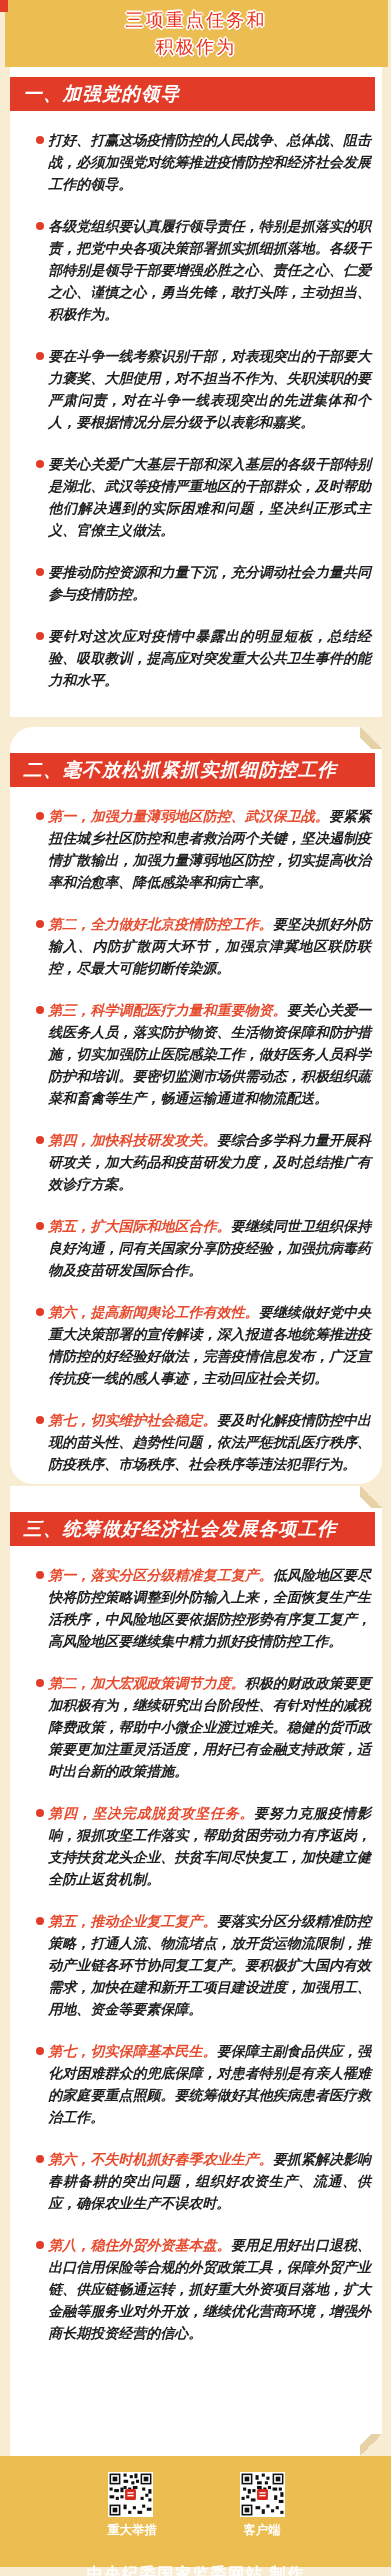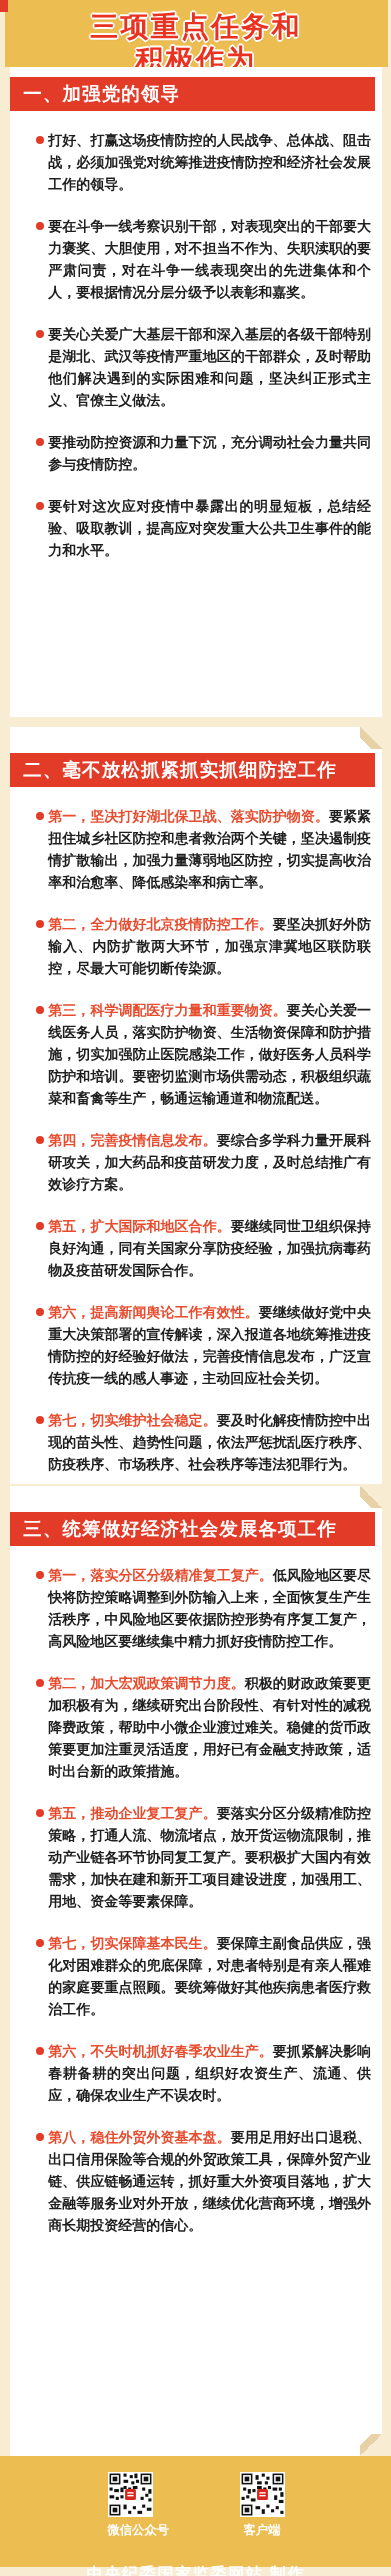--- a/index.html
+++ b/index.html
@@ -19,35 +19,34 @@
   .corner-accent{
     position:absolute;top:0;left:0;width:7.8px;height:12.3px;
     background:#e23b28;
   }
   
   .banner{
     margin:0 4.5px;height:67px;background:#ecbd50;
     text-align:center;box-sizing:border-box;padding-top:7.3px;
   }
   .banner .t{
-    color:#ea3220;font-weight:700;font-size:28px;line-height:27px;
+    color:#ea3220;font-weight:400;font-size:18px;line-height:27px;
     letter-spacing:2.2px;
     text-shadow:
       -1.1px -1.1px 0 #fff, 1.1px -1.1px 0 #fff, -1.1px 1.1px 0 #fff, 1.1px 1.1px 0 #fff,
       0 -1.7px 0 #fff, 0 1.7px 0 #fff, -1.7px 0 0 #fff, 1.7px 0 0 #fff,
       1.1px 2.2px 1.1px rgba(120,70,10,.25);
-    margin-top: 6px;
   }
   
   .card{
     position:relative;margin:0 10px;background:#ffffff;
-    overflow:hidden;box-sizing:border-box;
+    overflow:hidden;box-sizing:border-box;font-style:italic;
   }
   .card1{height:650px;}
-  .card2{height:757px;margin-top:10px;}
+  .card2{height:757px;margin-top:10px;border-radius:23px;}
   .card3{height:970px;margin-top:2px;}
   .fold-tr{
     position:absolute;top:0;right:0;width:22.4px;height:22.4px;
     background:linear-gradient(to bottom left,#f8ecd2 0 50%,#e7d2a8 50% 73%,rgba(0,0,0,0) 73%);
   }
   .fold-br{
     position:absolute;bottom:0;right:0;width:22.4px;height:22.4px;
     background:linear-gradient(to top left,#f8ecd2 0 50%,#e7d2a8 50% 73%,rgba(0,0,0,0) 73%);
   }
   
@@ -105,20 +104,24 @@
       <span>一、加强党的领导</span>
       
     </div>
     <div class="content">
       <div class="item">
         <span class="dot"></span>
         <p class="txt">打好、打赢这场疫情防控的人民战争、总体战、阻击战，必须加强党对统筹推进疫情防控和经济社会发展工作的领导。</p>
       </div>
       <div class="item">
         <span class="dot"></span>
+        <p class="txt">各级党组织要认真履行领导责任，特别是抓落实的职责，把党中央各项决策部署抓实抓细抓落地。各级干部特别是领导干部要增强必胜之心、责任之心、仁爱之心、谨慎之心，勇当先锋，敢打头阵，主动担当、积极作为。</p>
+      </div>
+      <div class="item">
+        <span class="dot"></span>
         <p class="txt">要在斗争一线考察识别干部，对表现突出的干部要大力褒奖、大胆使用，对不担当不作为、失职渎职的要严肃问责，对在斗争一线表现突出的先进集体和个人，要根据情况分层分级予以表彰和嘉奖。</p>
       </div>
       <div class="item">
         <span class="dot"></span>
         <p class="txt">要关心关爱广大基层干部和深入基层的各级干部特别是湖北、武汉等疫情严重地区的干部群众，及时帮助他们解决遇到的实际困难和问题，坚决纠正形式主义、官僚主义做法。</p>
       </div>
       <div class="item">
         <span class="dot"></span>
         <p class="txt">要推动防控资源和力量下沉，充分调动社会力量共同参与疫情防控。</p>
       </div>
@@ -131,33 +134,33 @@
 
   <section class="card card2">
     <div class="fold-tr"></div>
     <div class="bar">
       <span>二、毫不放松抓紧抓实抓细防控工作</span>
       
     </div>
     <div class="content">
       <div class="item">
         <span class="dot"></span>
-        <p class="txt"><b class="lead">第一，坚决打好湖北保卫战、落实防护物资。</b><span>要紧紧扭住城乡社区防控和患者救治两个关键，坚决遏制疫情扩散输出，加强力量薄弱地区防控，切实提高收治率和治愈率、降低感染率和病亡率。</span></p>
+        <p class="txt"><b class="lead">第一，加强力量薄弱地区防控、武汉保卫战。</b><span>要紧紧扭住城乡社区防控和患者救治两个关键，坚决遏制疫情扩散输出，加强力量薄弱地区防控，切实提高收治率和治愈率、降低感染率和病亡率。</span></p>
       </div>
       <div class="item">
         <span class="dot"></span>
         <p class="txt"><b class="lead">第二，全力做好北京疫情防控工作。</b><span>要坚决抓好外防输入、内防扩散两大环节，加强京津冀地区联防联控，尽最大可能切断传染源。</span></p>
       </div>
       <div class="item">
         <span class="dot"></span>
         <p class="txt"><b class="lead">第三，科学调配医疗力量和重要物资。</b><span>要关心关爱一线医务人员，落实防护物资、生活物资保障和防护措施，切实加强防止医院感染工作，做好医务人员科学防护和培训。要密切监测市场供需动态，积极组织蔬菜和畜禽等生产，畅通运输通道和物流配送。</span></p>
       </div>
       <div class="item">
         <span class="dot"></span>
-        <p class="txt"><b class="lead">第四，完善疫情信息发布。</b><span>要综合多学科力量开展科研攻关，加大药品和疫苗研发力度，及时总结推广有效诊疗方案。</span></p>
+        <p class="txt"><b class="lead">第四，加快科技研发攻关。</b><span>要综合多学科力量开展科研攻关，加大药品和疫苗研发力度，及时总结推广有效诊疗方案。</span></p>
       </div>
       <div class="item">
         <span class="dot"></span>
         <p class="txt"><b class="lead">第五，扩大国际和地区合作。</b><span>要继续同世卫组织保持良好沟通，同有关国家分享防疫经验，加强抗病毒药物及疫苗研发国际合作。</span></p>
       </div>
       <div class="item">
         <span class="dot"></span>
         <p class="txt"><b class="lead">第六，提高新闻舆论工作有效性。</b><span>要继续做好党中央重大决策部署的宣传解读，深入报道各地统筹推进疫情防控的好经验好做法，完善疫情信息发布，广泛宣传抗疫一线的感人事迹，主动回应社会关切。</span></p>
       </div>
       <div class="item">
@@ -175,20 +178,24 @@
       
     </div>
     <div class="content">
       <div class="item">
         <span class="dot"></span>
         <p class="txt"><b class="lead">第一，落实分区分级精准复工复产。</b><span>低风险地区要尽快将防控策略调整到外防输入上来，全面恢复生产生活秩序，中风险地区要依据防控形势有序复工复产，高风险地区要继续集中精力抓好疫情防控工作。</span></p>
       </div>
       <div class="item">
         <span class="dot"></span>
         <p class="txt"><b class="lead">第二，加大宏观政策调节力度。</b><span>积极的财政政策要更加积极有为，继续研究出台阶段性、有针对性的减税降费政策，帮助中小微企业渡过难关。稳健的货币政策要更加注重灵活适度，用好已有金融支持政策，适时出台新的政策措施。</span></p>
+      </div>
+      <div class="item">
+        <span class="dot"></span>
+        <p class="txt"><b class="lead">第四，坚决完成脱贫攻坚任务。</b><span>要努力克服疫情影响，狠抓攻坚工作落实，帮助贫困劳动力有序返岗，支持扶贫龙头企业、扶贫车间尽快复工，加快建立健全防止返贫机制。</span></p>
       </div>
       <div class="item">
         <span class="dot"></span>
         <p class="txt"><b class="lead">第五，推动企业复工复产。</b><span>要落实分区分级精准防控策略，打通人流、物流堵点，放开货运物流限制，推动产业链各环节协同复工复产。要积极扩大国内有效需求，加快在建和新开工项目建设进度，加强用工、用地、资金等要素保障。</span></p>
       </div>
       <div class="item">
         <span class="dot"></span>
         <p class="txt"><b class="lead">第七，切实保障基本民生。</b><span>要保障主副食品供应，强化对困难群众的兜底保障，对患者特别是有亲人罹难的家庭要重点照顾。要统筹做好其他疾病患者医疗救治工作。</span></p>
       </div>
       <div class="item">
@@ -245,21 +252,21 @@
             </g>
           <g fill="#111111">
               <rect x="3" y="3" width="3" height="3"></rect>
               <rect x="23" y="3" width="3" height="3"></rect>
               <rect x="3" y="23" width="3" height="3"></rect>
             </g>
           <rect x="11" y="11" width="7" height="7" rx="1" fill="#d9271d"></rect>
           <rect x="12.5" y="13" width="4" height="0.9" fill="#ffffff"></rect>
           <rect x="12.5" y="14.8" width="4" height="0.9" fill="#ffffff"></rect>
         </svg>
-        <div class="qr-label">微信公众号</div>
+        <div class="qr-label">重大举措</div>
       </div>
       <div class="qr-col">
         <svg class="qr" viewBox="0 0 29 29" xmlns="http://www.w3.org/2000/svg">
           <rect width="29" height="29" fill="#ffffff"></rect>
           <g fill="#111111">
             <rect x="1" y="1" width="7" height="7"></rect>
               <rect x="21" y="1" width="7" height="7"></rect>
               <rect x="1" y="21" width="7" height="7"></rect>
             <rect x="10" y="2" width="2" height="3"></rect>
               <rect x="14" y="1" width="2" height="2"></rect>

